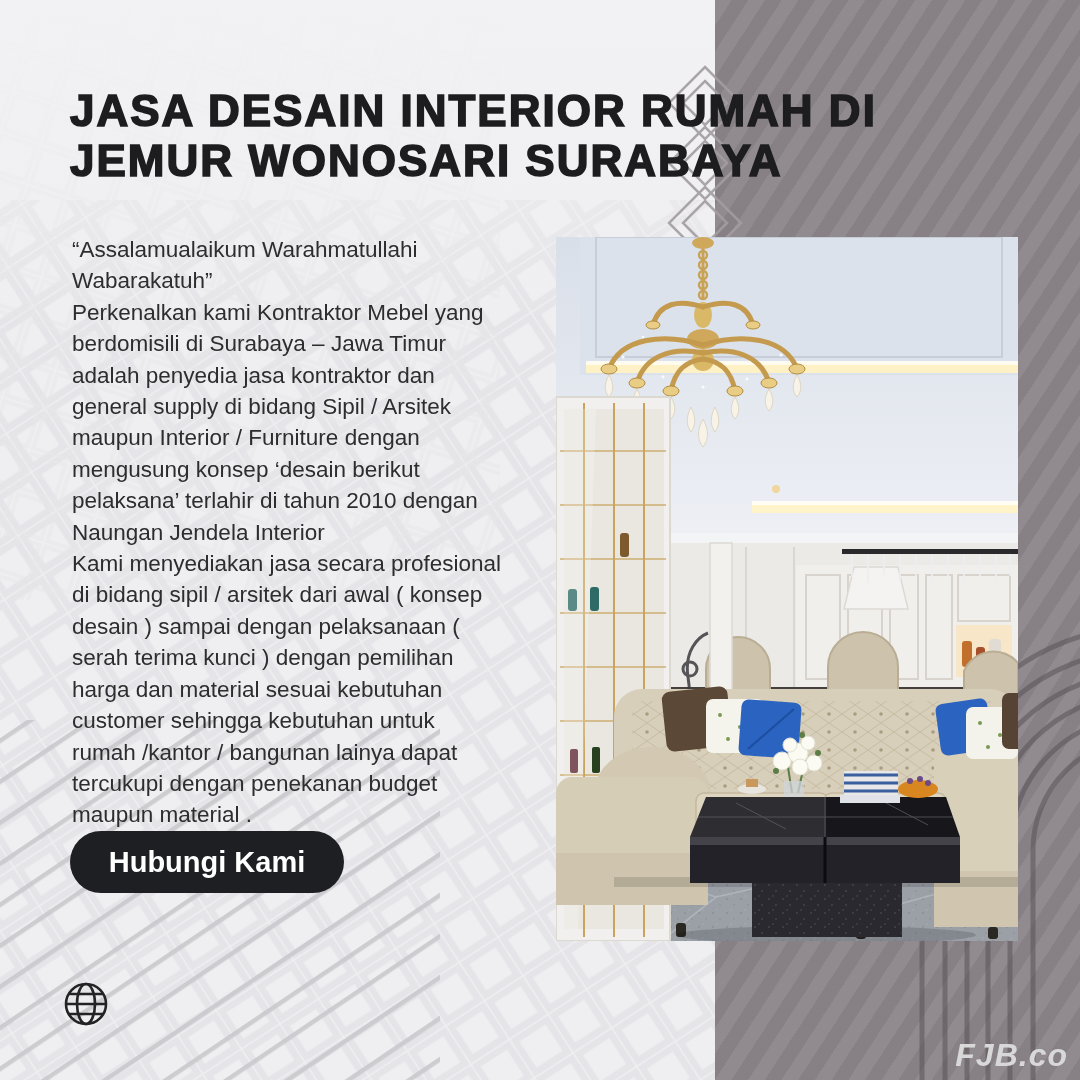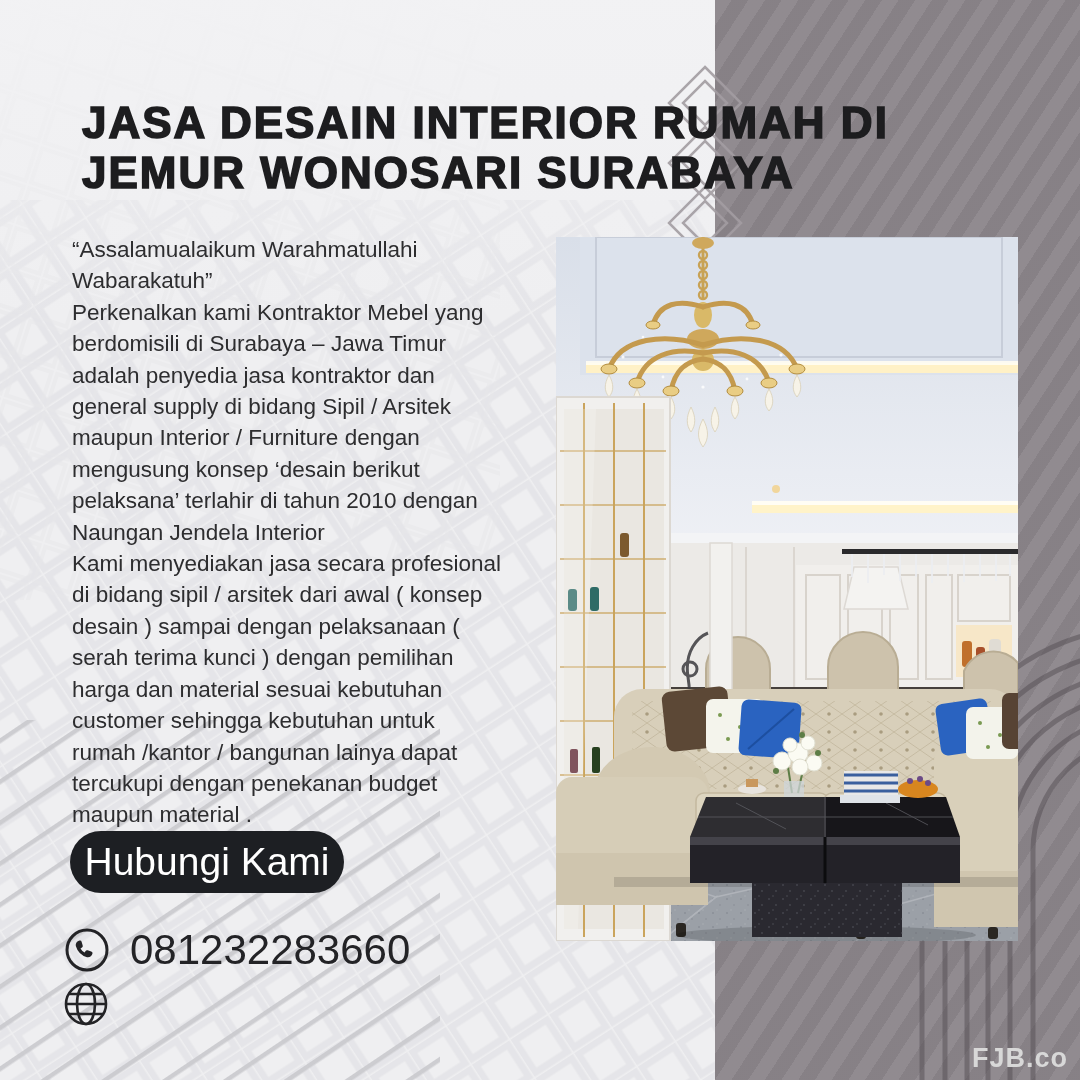--- a/index.html
+++ b/index.html
@@ -9,38 +9,38 @@
   }
   .bg-sketch{position:absolute;left:0;top:0;width:1080px;height:1080px;}
   .panel{
     position:absolute;left:715px;top:0;width:365px;height:1080px;
     background-color:#8b858a;
     background-image:repeating-linear-gradient(123deg,rgba(255,255,255,.05) 0 14px,rgba(55,50,55,.05) 14px 28px);
   }
   .panel svg{position:absolute;left:0;top:0;}
   .watermark{
     position:absolute;right:12px;bottom:6px;
-    font-size:27px;font-weight:bold;letter-spacing:1px;color:#d8d8d8;
+    font-size:32px;font-weight:bold;letter-spacing:1px;color:#d8d8d8;font-style:italic;
   }
   .chevrons{position:absolute;left:630px;top:58px;}
   .title{
-    position:absolute;left:70px;top:86px;width:880px;margin:12px;
+    position:absolute;left:70px;top:86px;width:880px;margin:0;
     font-size:44px;line-height:50px;font-weight:bold;color:#1d1d1f;
     letter-spacing:2px;white-space:pre-line;-webkit-text-stroke:1.6px #1d1d1f;
   }
   .paragraph{
     position:absolute;left:68px;top:230px;width:490px;margin:4px;
     font-size:22.5px;line-height:31.4px;color:#2d2d2f;white-space:pre-line;
   }
   .cta{
     position:absolute;left:70px;top:831px;width:274px;height:62px;
     background:#1d1f23;border-radius:32px;display:flex;align-items:center;justify-content:center;
     cursor:pointer;
   }
-  .cta span{color:#ffffff;font-size:39px;font-weight:normal;}
+  .cta span{color:#ffffff;font-size:29px;font-weight:bold;}
   .contact-row{position:absolute;display:flex;align-items:center;gap:20px;color:#232326;}
   .row-phone{left:64px;top:926px;font-size:42px;}
   .row-web{left:62px;top:980px;font-size:35px;}
   .photo{position:absolute;left:556px;top:237px;width:462px;height:704px;}
 </style>
 </head>
 <body>
 
 <div class="canvas">
 
@@ -403,27 +403,20 @@
 harga dan material sesuai kebutuhan
 customer sehingga kebutuhan untuk
 rumah /kantor / bangunan lainya dapat
 tercukupi dengan penekanan budget
 maupun material .</p>
 
   <div class="cta">
     <span>Hubungi Kami</span>
   </div>
 
-  <div class="contact-row row-phone">
-    <svg width="46" height="46" viewBox="0 0 46 46">
-      <circle cx="23" cy="23" r="20" fill="none" stroke="#232326" stroke-width="3"></circle>
-      <path d="M15.5 13.5 c-2.6 0.6 -4.2 2.9 -3.7 5.5 a16.5 16.5 0 0 0 11.2 11.2 c2.6 0.5 4.9 -1.1 5.5 -3.7 a1.8 1.8 0 0 0 -1.3 -2.1 l-3.6 -1.1 a1.8 1.8 0 0 0 -2 0.7 l-1 1.5 a10.5 10.5 0 0 1 -4.1 -4.1 l1.5 -1 a1.8 1.8 0 0 0 0.7 -2 l-1.1 -3.6 a1.8 1.8 0 0 0 -2.1 -1.3 z" fill="#232326"></path>
-    </svg>
-    <span>081232283660</span>
-  </div>
 
   <div class="contact-row row-web">
     <svg width="48" height="48" viewBox="0 0 48 48">
       <g fill="none" stroke="#232326" stroke-width="2.6">
         <circle cx="24" cy="24" r="20"></circle>
         <ellipse cx="24" cy="24" rx="9" ry="20"></ellipse>
         <line x1="4" y1="24" x2="44" y2="24"></line>
         <path d="M7 14 H41"></path>
         <path d="M7 34 H41"></path>
       </g>

